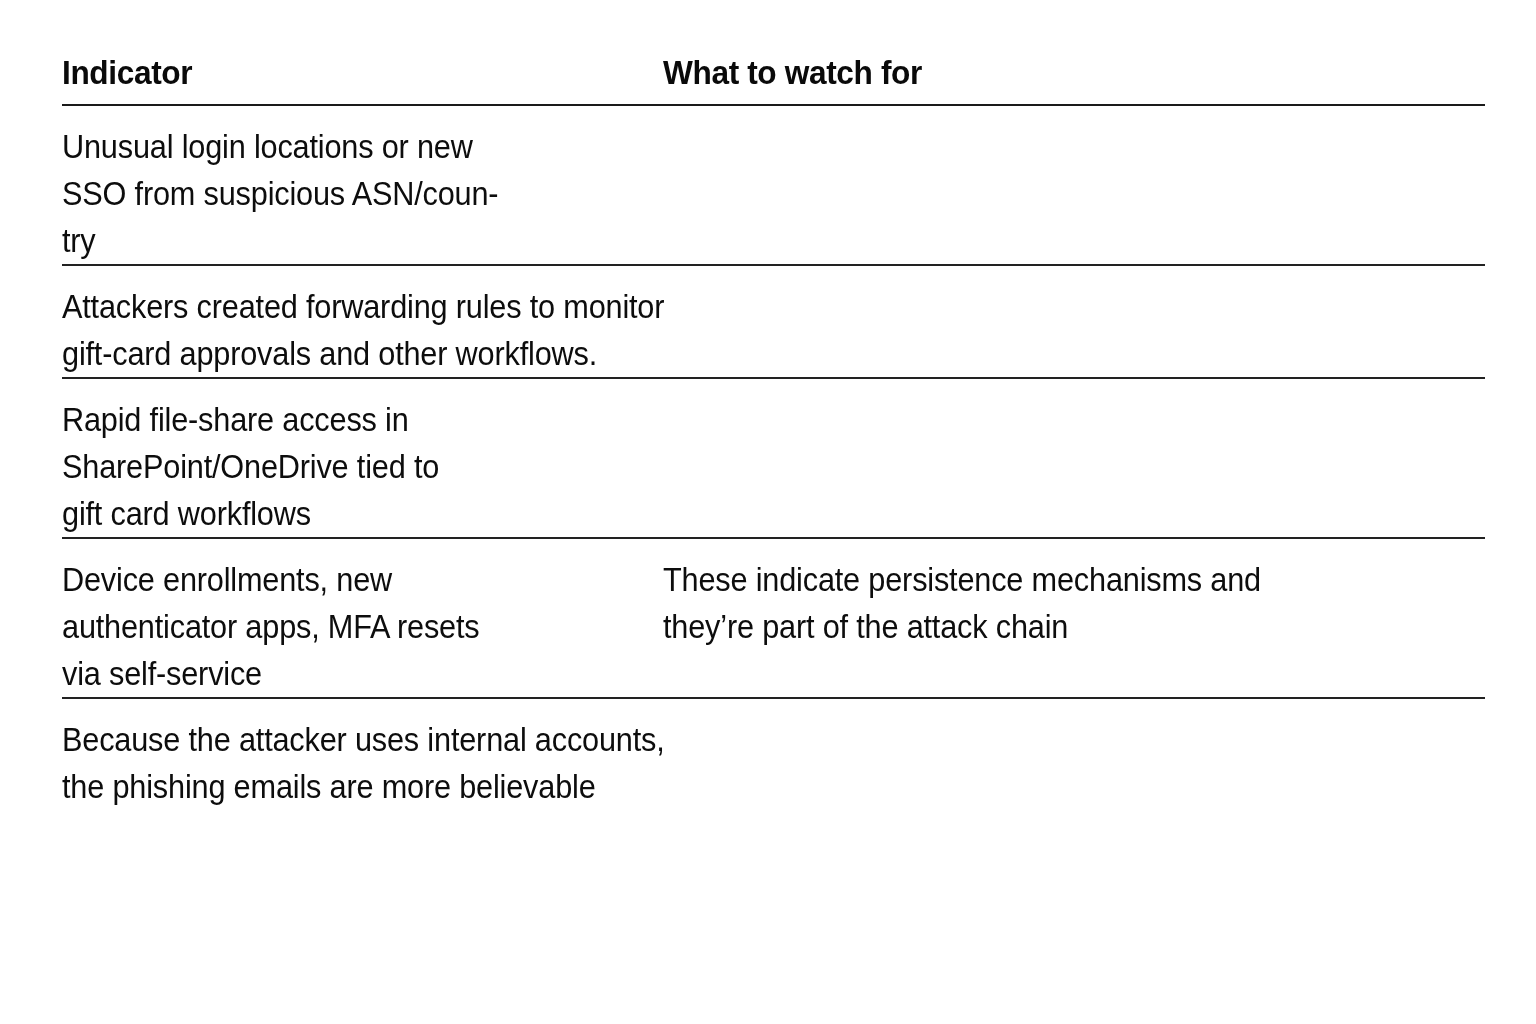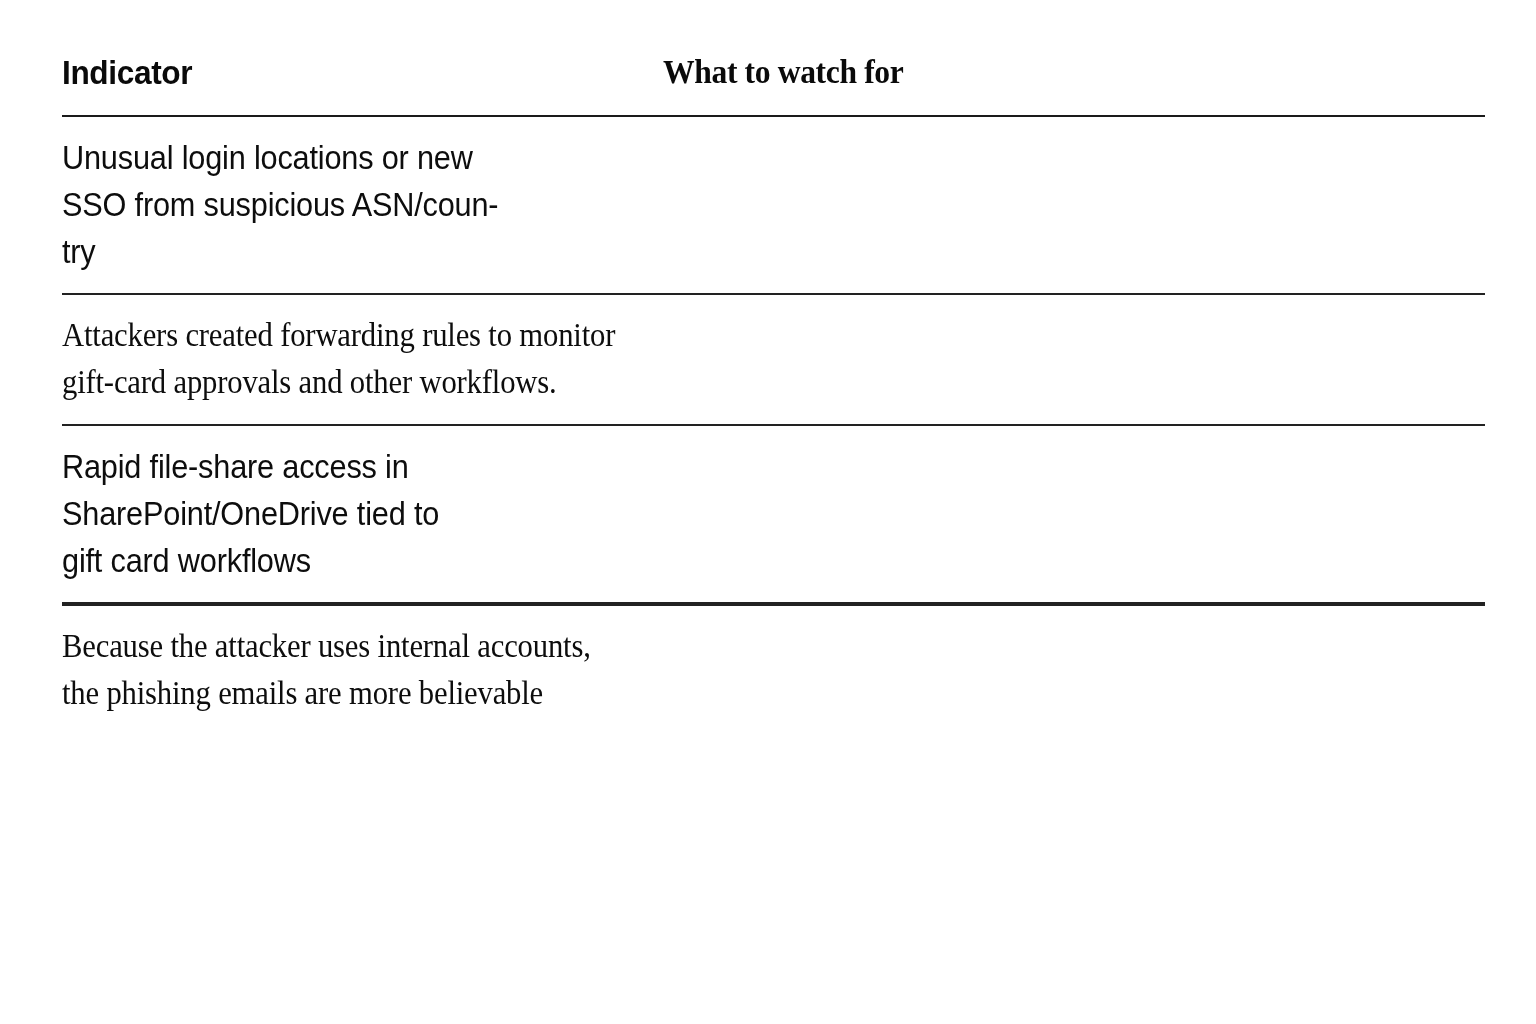--- a/index.html
+++ b/index.html
@@ -35,26 +35,25 @@
   }
   .col-indicator {
     width: 601px;
     flex: 0 0 601px;
     box-sizing: border-box;
     padding-right: 24px;
   }
   .col-watch {
     flex: 1 1 auto;
     box-sizing: border-box;
-    font-family: Liberation Serif, serif;
   }
   
   .header-row {
     padding-top: 8px;
-    padding-bottom: 21px;
+    padding-bottom: 10px;
   }
   .header-cell {
     font-size: 34px;
     line-height: 44px;
     font-weight: 700;
     letter-spacing: -0.4px;
     color: #0a0a0a;
     transform: scaleX(0.93);
     transform-origin: left center;
     white-space: nowrap;
@@ -64,21 +63,20 @@
     height: 2px;
     background: #1a1a1a;
   }
   .divider.thin {
     height: 2px;
     background: #222222;
   }
   
   .body-row {
     padding-top: 17px;
-    padding-bottom: 18px;
   }
   .cell-text {
     font-size: 33px;
     line-height: 47px;
     font-weight: 400;
     letter-spacing: -0.2px;
     color: #0d0d0d;
     transform: scaleX(0.93);
     transform-origin: left top;
     white-space: pre-line;
@@ -121,20 +119,31 @@
 
     <div class="row body-row">
       <div class="col-indicator">
         <div class="cell-text">Rapid file-share access in
 SharePoint/OneDrive tied to
 gift card workflows</div>
       </div>
     </div>
     <div class="divider thin"></div>
 
+    <div class="row body-row">
+      <div class="col-indicator">
+        <div class="cell-text">Device enrollments, new
+authenticator apps, MFA resets
+via self-service</div>
+      </div>
+      <div class="col-watch">
+        <div class="cell-text">These indicate persistence mechanisms and
+they’re part of the attack chain</div>
+      </div>
+    </div>
     <div class="divider thin"></div>
 
     <div class="row body-row">
       <div class="col-watch">
         <div class="cell-text">Because the attacker uses internal accounts,
 the phishing emails are more believable</div>
       </div>
     </div>
 
   </div>

